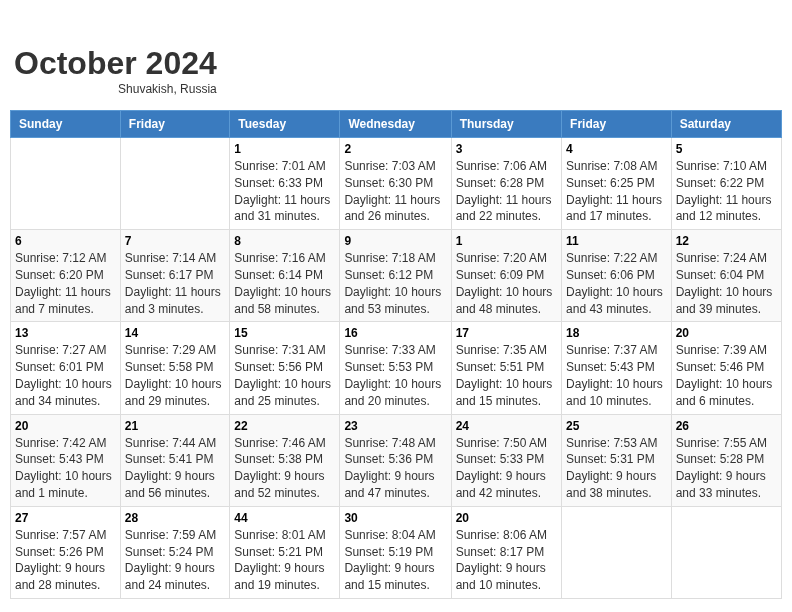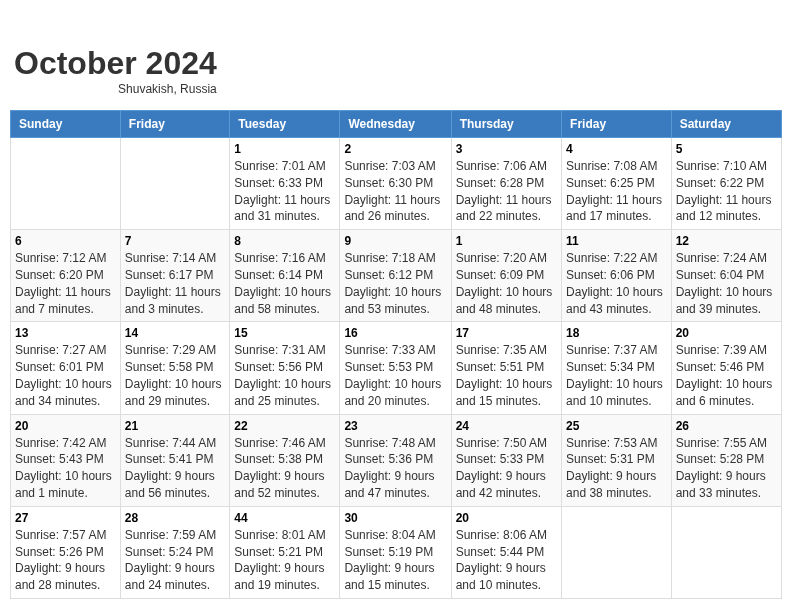--- a/index.html
+++ b/index.html
@@ -237,21 +237,21 @@
         <td>
           <span class="day-num">17</span>
           <div class="day-detail">Sunrise: 7:35 AM
 Sunset: 5:51 PM
 Daylight: 10 hours
 and 15 minutes.</div>
         </td>
         <td>
           <span class="day-num">18</span>
           <div class="day-detail">Sunrise: 7:37 AM
-Sunset: 5:34 PM
+Sunset: 5:43 PM
 Daylight: 10 hours
 and 10 minutes.</div>
         </td>
         <td>
           <span class="day-num">20</span>
           <div class="day-detail">Sunrise: 7:39 AM
 Sunset: 5:46 PM
 Daylight: 10 hours
 and 6 minutes.</div>
         </td>
@@ -332,21 +332,21 @@
         <td>
           <span class="day-num">30</span>
           <div class="day-detail">Sunrise: 8:04 AM
 Sunset: 5:19 PM
 Daylight: 9 hours
 and 15 minutes.</div>
         </td>
         <td>
           <span class="day-num">20</span>
           <div class="day-detail">Sunrise: 8:06 AM
-Sunset: 5:44 PM
+Sunset: 8:17 PM
 Daylight: 9 hours
 and 10 minutes.</div>
         </td>
         <td class="empty-cell"></td>
         <td class="empty-cell"></td>
       </tr>
     </tbody>
 </table>
 
 </body></html>

